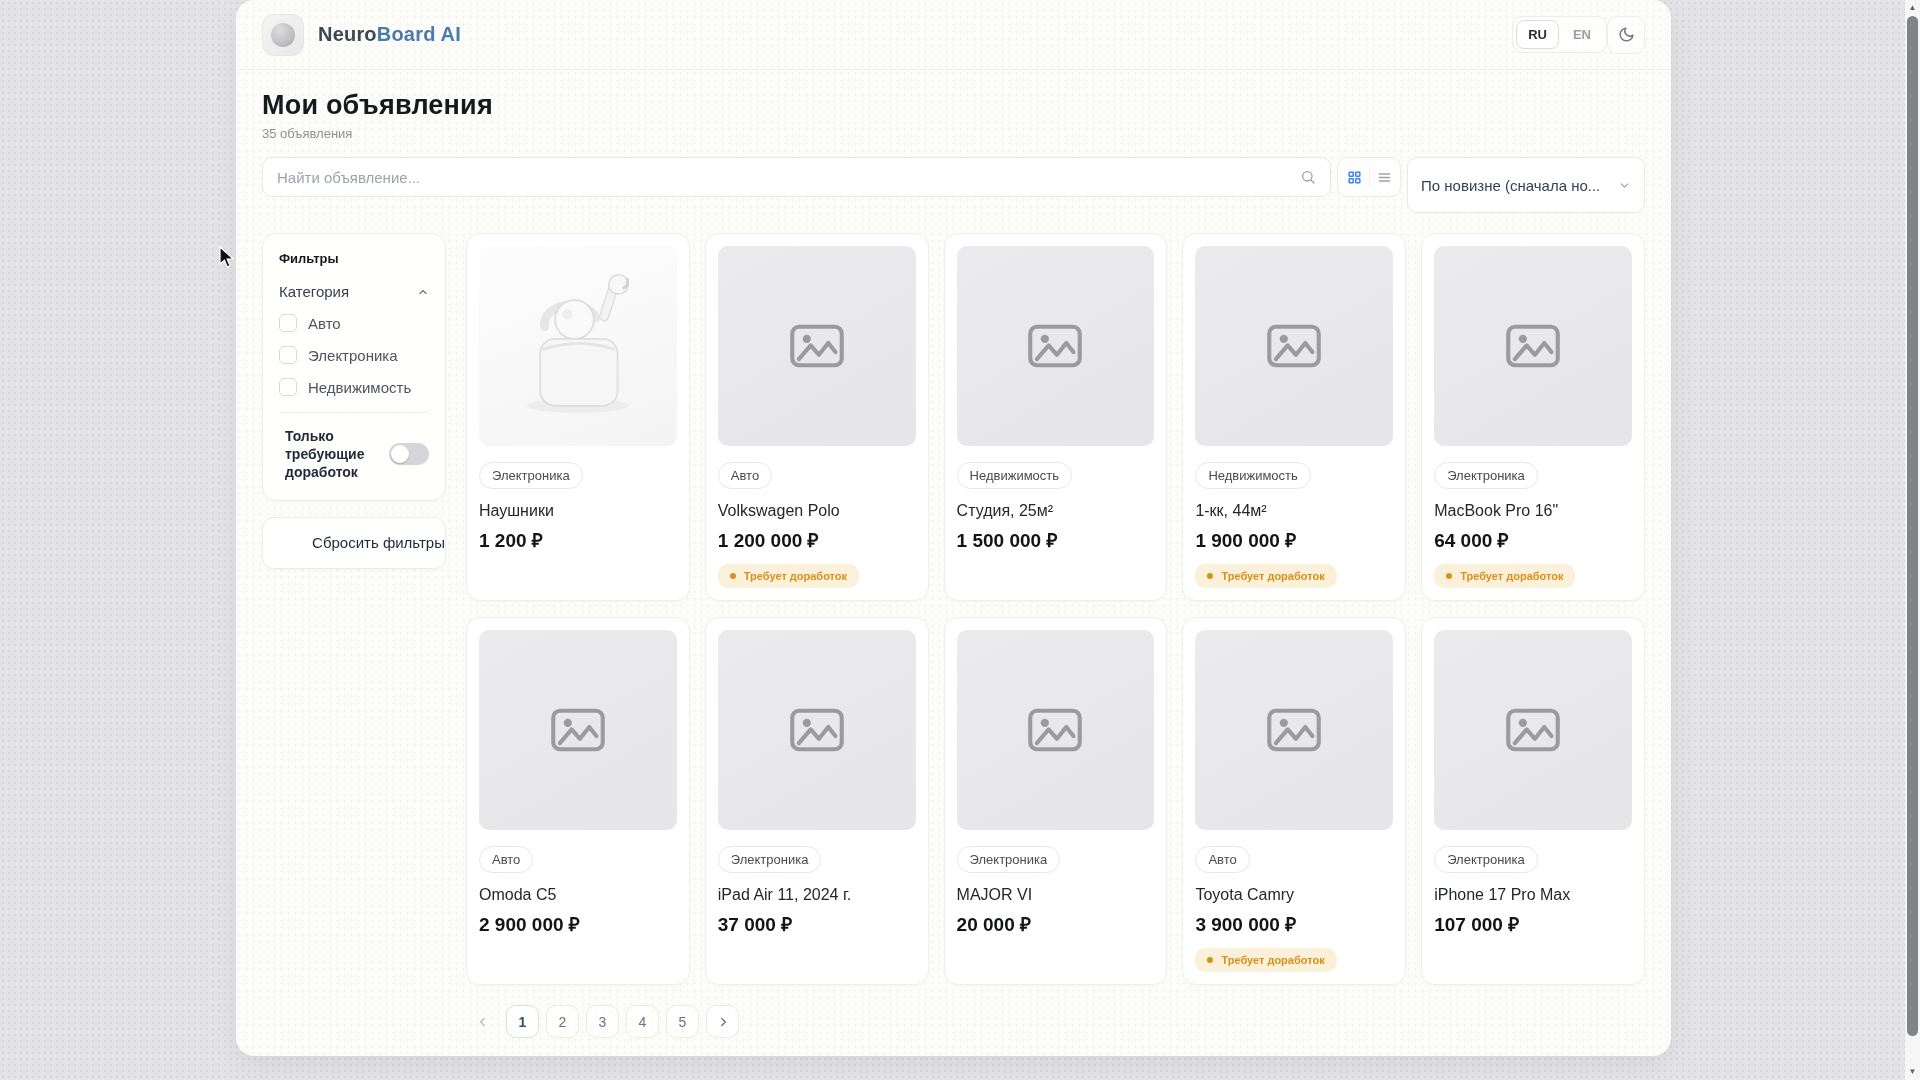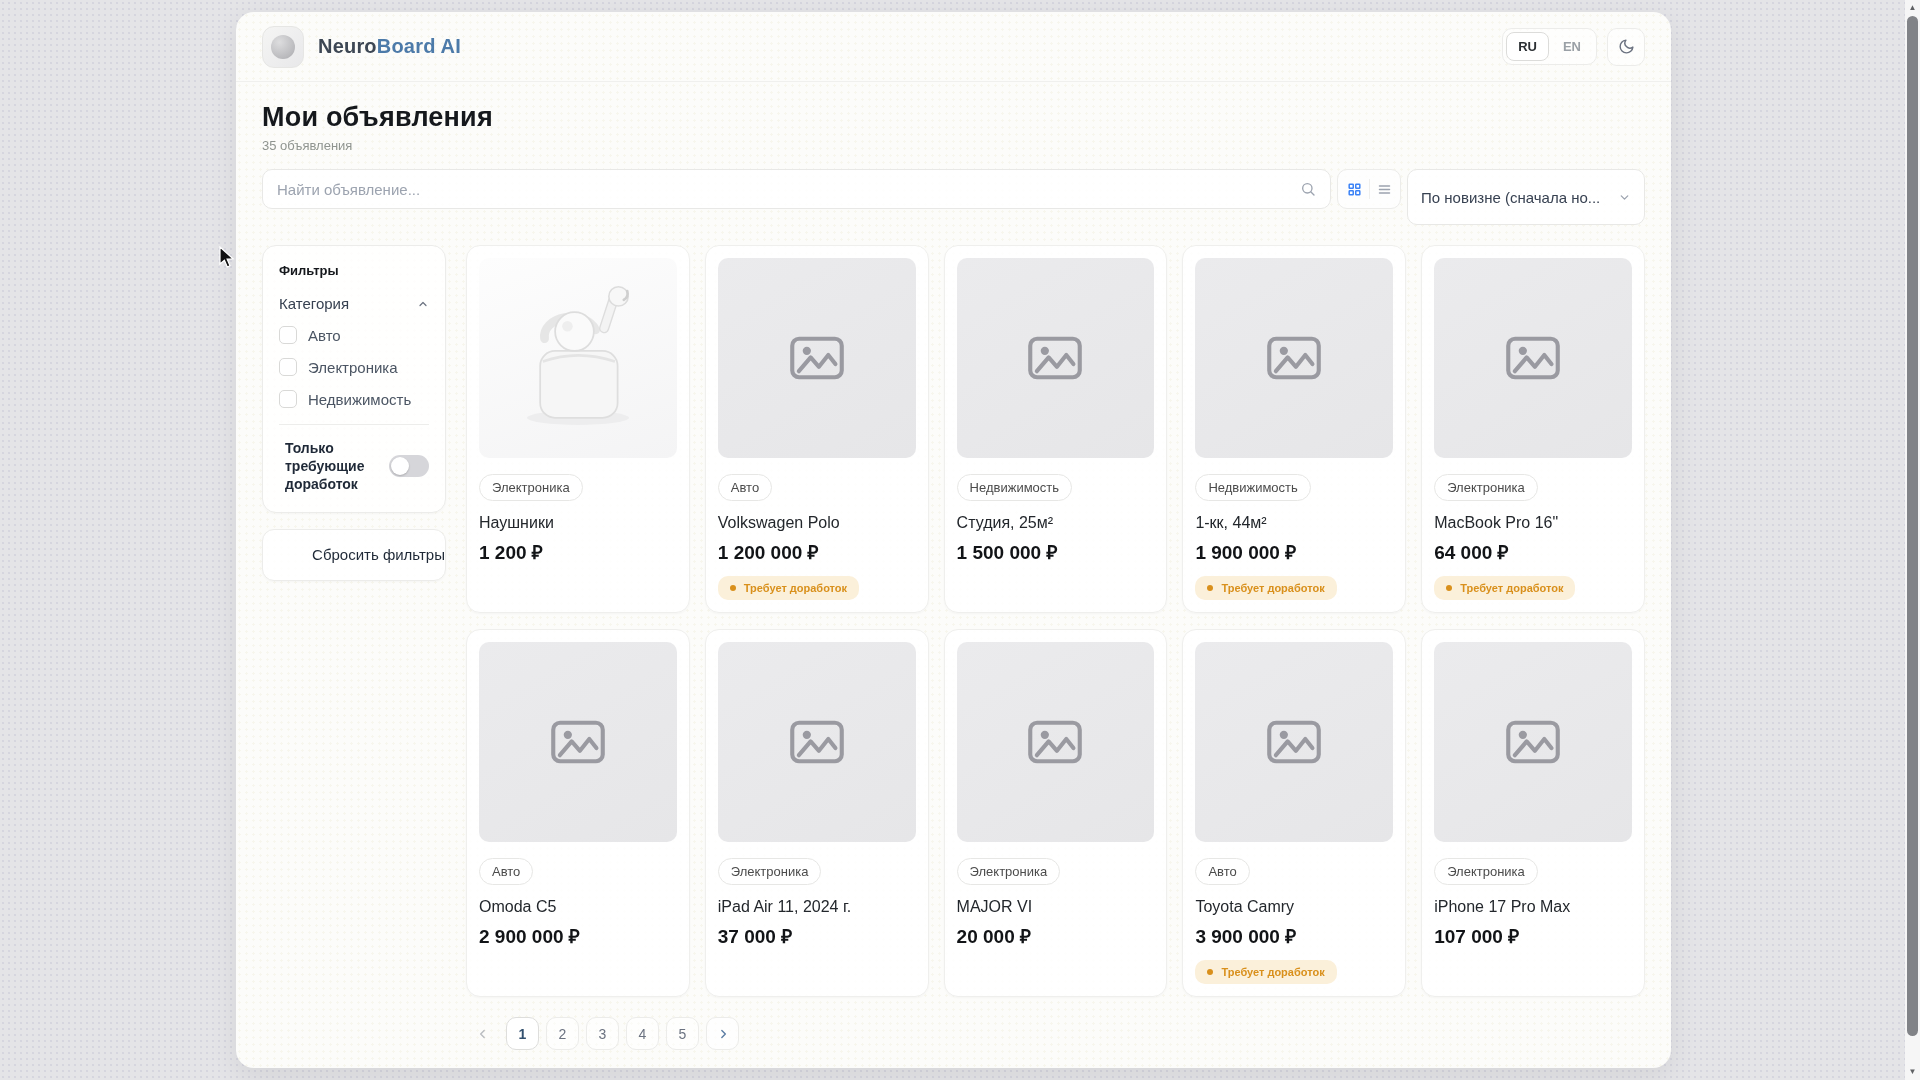--- a/index.html
+++ b/index.html
@@ -6,21 +6,21 @@
   html,body { width:1920px; height:1080px; overflow:hidden; }
   body {
     font-family:"Liberation Sans", sans-serif;
     background:#e4e4e7;
     background-image:radial-gradient(rgba(120,120,165,.13) 1px, transparent 1.2px);
     background-size:6px 6px;
     position:relative;
     color:#1f2937;
   }
   .app {
-    position:absolute; left:236px; top:12px; width:1435px; height:1056px;
+    position:absolute; left:236px; top:0; width:1435px; height:1056px;
     background:#fcfcfa;
     background-image:radial-gradient(rgba(205,195,120,.10) 1px, transparent 1.2px);
     background-size:7px 7px;
     border-radius:18px;
     box-shadow:0 8px 28px rgba(0,0,0,.07);
     overflow:hidden;
   }
   
   .app-header {
     height:70px; display:flex; align-items:center;
@@ -33,21 +33,21 @@
     display:flex; align-items:center; justify-content:center;
   }
   .logo-orb {
     width:24px; height:24px; border-radius:50%;
     background:radial-gradient(circle at 35% 30%, #d7d7d9, #a9a9ad 70%, #8f8f94);
     opacity:.75;
   }
   .brand { margin-left:14px; font-size:20px; font-weight:700; letter-spacing:.2px; }
   .brand .primary { color:#3d4754; }
   .brand .secondary { color:#4c7aa9; }
-  .header-right { margin-left:auto; display:flex; align-items:center; gap:10px; }
+  .header-right { margin-left:auto; display:flex; align-items:center; }
   .lang-switch {
     display:flex; align-items:center; gap:2px;
     border:1px solid #ececea; border-radius:10px; padding:3px; background:rgba(255,255,255,.6);
   }
   .lang-btn {
     font-size:13px; font-weight:700; padding:6px 11px; border-radius:8px;
     color:#9aa0a6; background:transparent; border:1px solid transparent; cursor:default;
   }
   .lang-btn.active { color:#2b2f33; background:#ffffff; border-color:#dcdcda; }
   .theme-btn {

